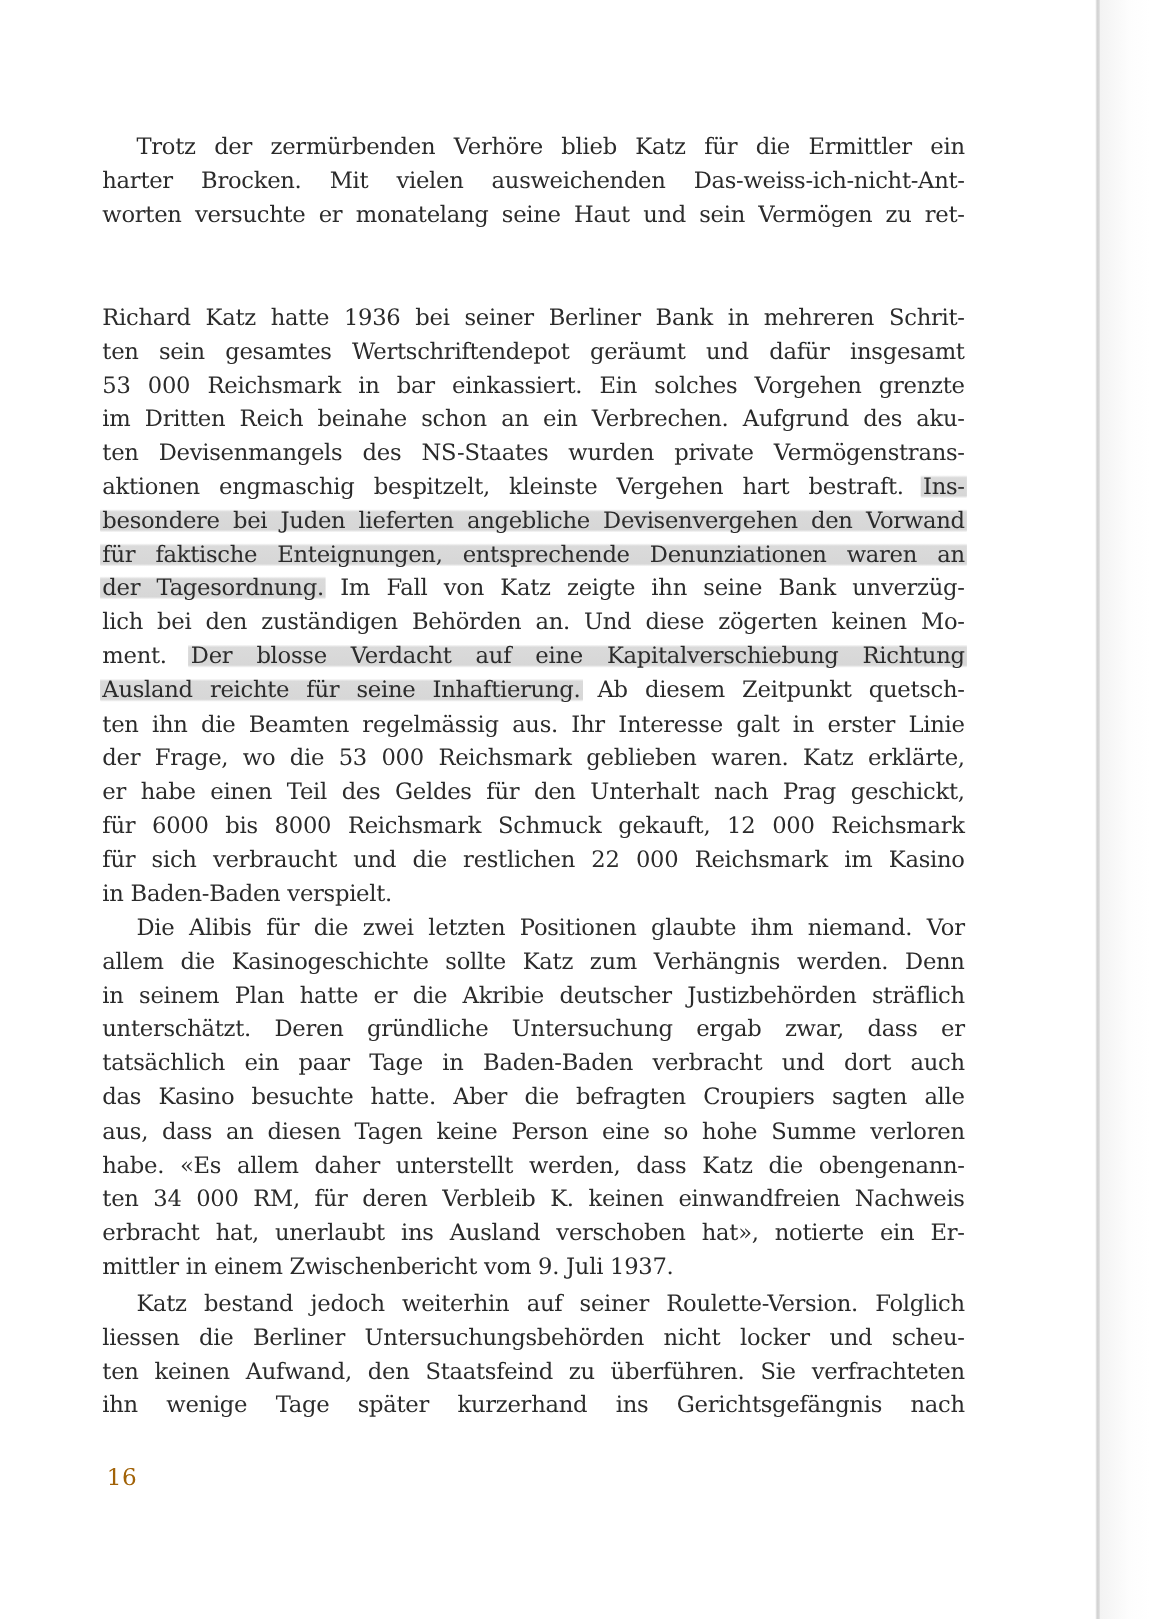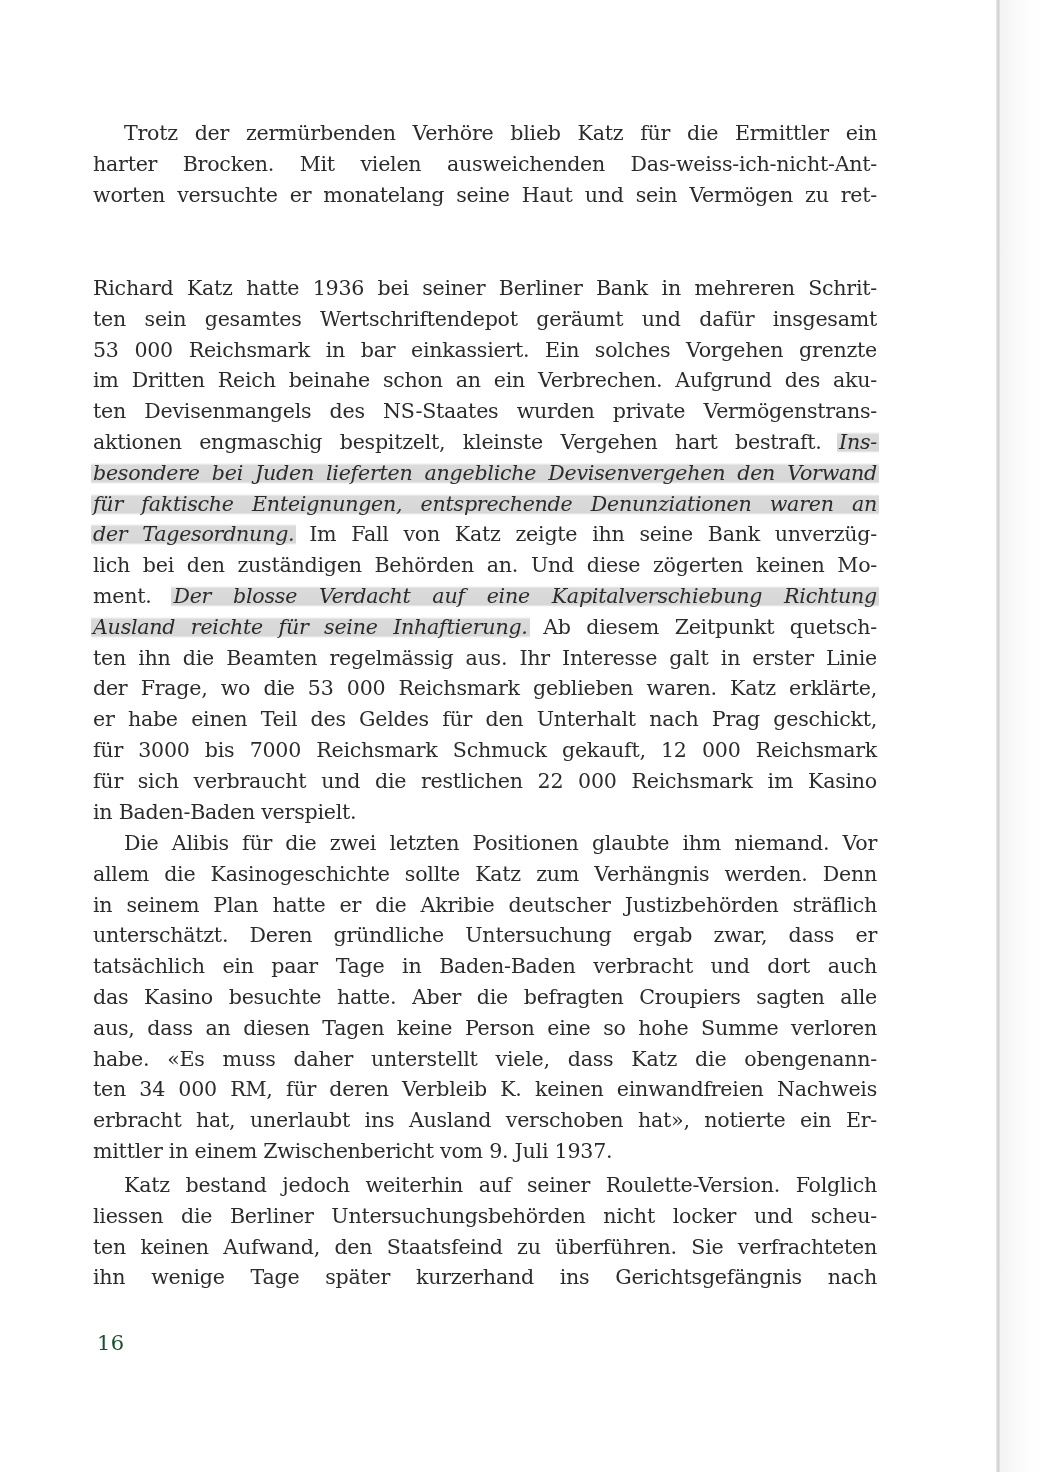--- a/index.html
+++ b/index.html
@@ -57,28 +57,27 @@
       text-align-last: left;
     }
     .line.indent {
       padding-left: 31px;
     }
     .hl {
       background: linear-gradient(to bottom, rgba(200,200,200,0) 8%, rgba(196,196,196,0.62) 18%, rgba(190,190,190,0.62) 86%, rgba(200,200,200,0) 96%);
       border-radius: 3px;
       padding: 0 2px;
       margin: 8px -2px;
-      font-style: italic;
     }
     .page-number {
       position: absolute;
       left: 97px;
       top: 1331px;
       font-size: 21px;
-      color: #14532d;
+      color: #a16207;
       letter-spacing: 0.5px;
     }
   </style>
 </head>
 <body>
 
 <div class="page">
   <div class="binding-shadow-soft"></div>
   <div class="binding-shadow"></div>
 
@@ -97,34 +96,34 @@
     <span class="line"><span>aktionen engmaschig bespitzelt, kleinste Vergehen hart bestraft. </span><span class="hl">Ins-</span></span>
     <span class="line"><span class="hl">besondere bei Juden lieferten angebliche Devisenvergehen den Vorwand</span></span>
     <span class="line"><span class="hl">für faktische Enteignungen, entsprechende Denunziationen waren an</span></span>
     <span class="line"><span class="hl">der Tagesordnung.</span><span> Im Fall von Katz zeigte ihn seine Bank unverzüg-</span></span>
     <span class="line">lich bei den zuständigen Behörden an. Und diese zögerten keinen Mo-</span>
     <span class="line"><span>ment. </span><span class="hl">Der blosse Verdacht auf eine Kapitalverschiebung Richtung</span></span>
     <span class="line"><span class="hl">Ausland reichte für seine Inhaftierung.</span><span> Ab diesem Zeitpunkt quetsch-</span></span>
     <span class="line">ten ihn die Beamten regelmässig aus. Ihr Interesse galt in erster Linie</span>
     <span class="line">der Frage, wo die 53 000 Reichsmark geblieben waren. Katz erklärte,</span>
     <span class="line">er habe einen Teil des Geldes für den Unterhalt nach Prag geschickt,</span>
-    <span class="line">für 3000 bis 7000 Reichsmark Schmuck gekauft, 12 000 Reichsmark</span>
+    <span class="line">für 6000 bis 8000 Reichsmark Schmuck gekauft, 12 000 Reichsmark</span>
     <span class="line">für sich verbraucht und die restlichen 22 000 Reichsmark im Kasino</span>
     <span class="line last">in Baden-Baden verspielt.</span>
   </div>
 
   <div class="text-block" style="top:828px;">
     <span class="line indent">Die Alibis für die zwei letzten Positionen glaubte ihm niemand. Vor</span>
     <span class="line">allem die Kasinogeschichte sollte Katz zum Verhängnis werden. Denn</span>
     <span class="line">in seinem Plan hatte er die Akribie deutscher Justizbehörden sträflich</span>
     <span class="line">unterschätzt. Deren gründliche Untersuchung ergab zwar, dass er</span>
     <span class="line">tatsächlich ein paar Tage in Baden-Baden verbracht und dort auch</span>
     <span class="line">das Kasino besuchte hatte. Aber die befragten Croupiers sagten alle</span>
     <span class="line">aus, dass an diesen Tagen keine Person eine so hohe Summe verloren</span>
-    <span class="line">habe. «Es muss daher unterstellt viele, dass Katz die obengenann-</span>
+    <span class="line">habe. «Es allem daher unterstellt werden, dass Katz die obengenann-</span>
     <span class="line">ten 34 000 RM, für deren Verbleib K. keinen einwandfreien Nachweis</span>
     <span class="line">erbracht hat, unerlaubt ins Ausland verschoben hat», notierte ein Er-</span>
     <span class="line last">mittler in einem Zwischenbericht vom 9. Juli 1937.</span>
   </div>
 
   <div class="text-block" style="top:1170px;">
     <span class="line indent">Katz bestand jedoch weiterhin auf seiner Roulette-Version.  Folglich</span>
     <span class="line">liessen die Berliner Untersuchungsbehörden nicht locker und scheu-</span>
     <span class="line">ten keinen Aufwand, den Staatsfeind zu überführen. Sie verfrachteten</span>
     <span class="line">ihn wenige Tage später kurzerhand ins Gerichtsgefängnis nach</span>

